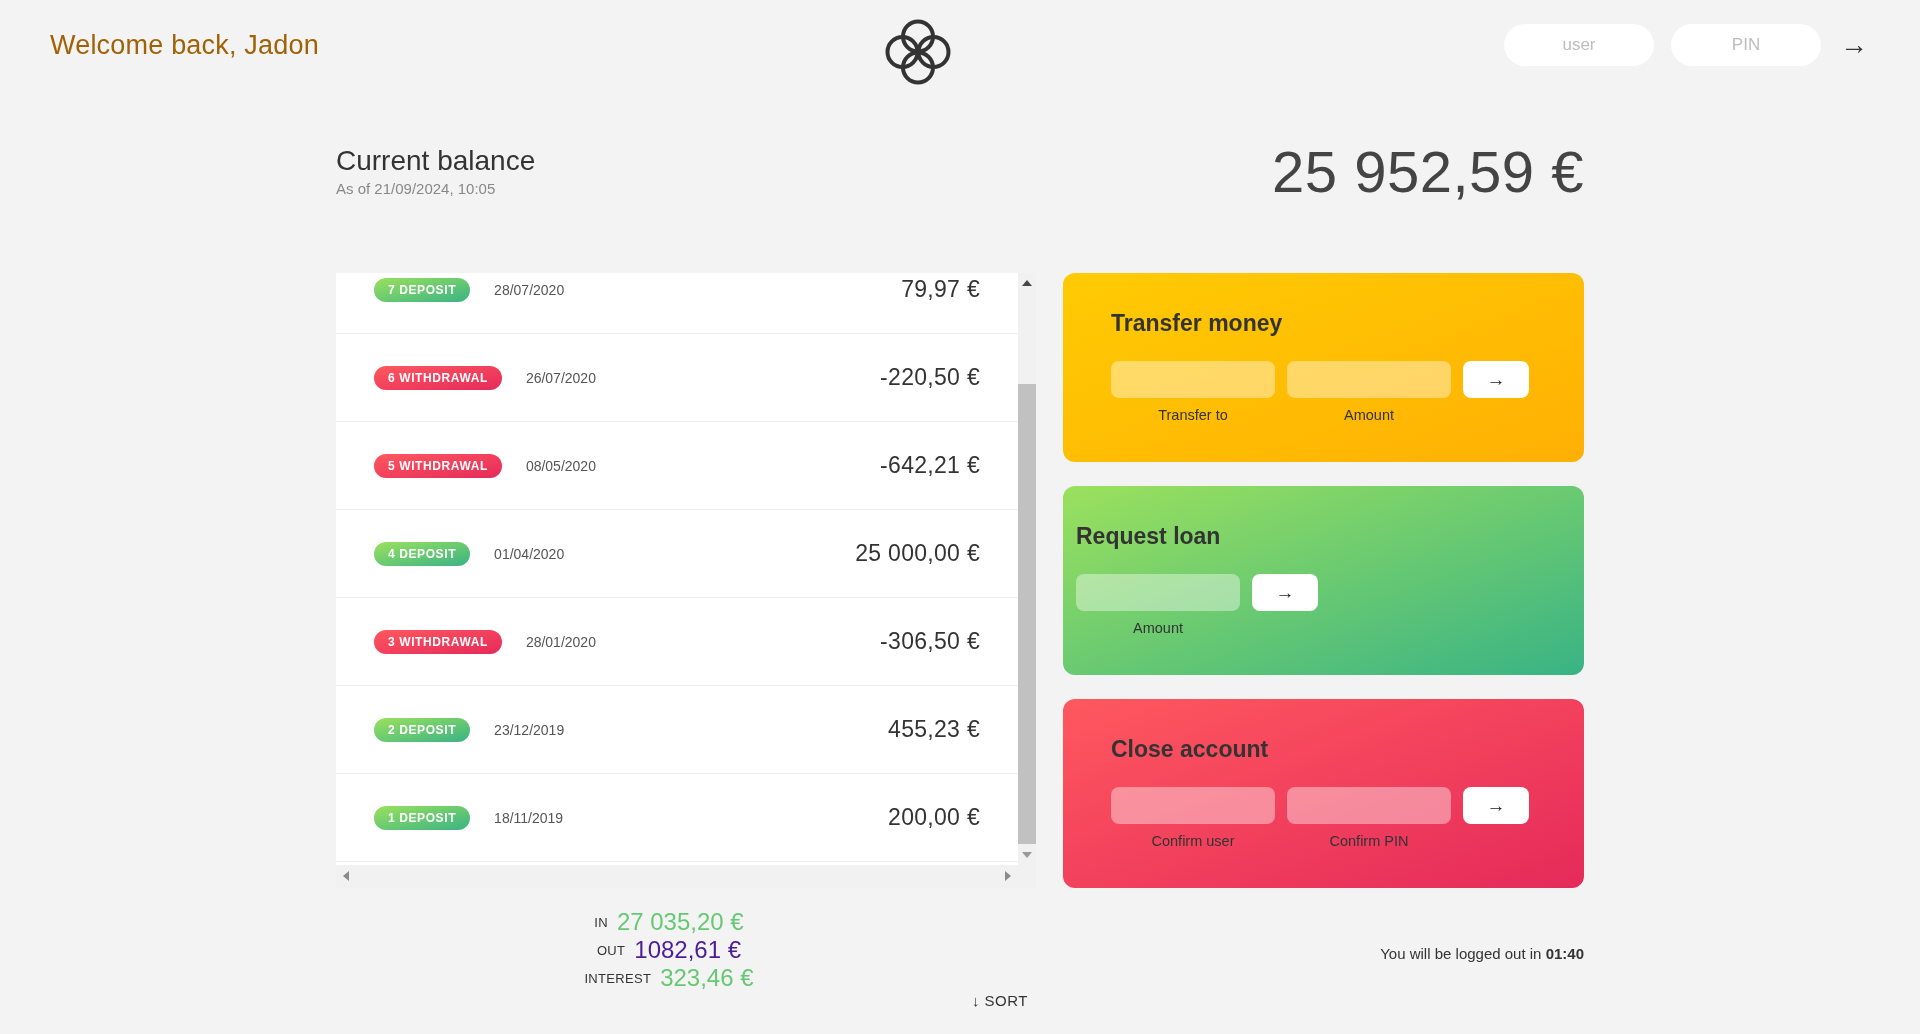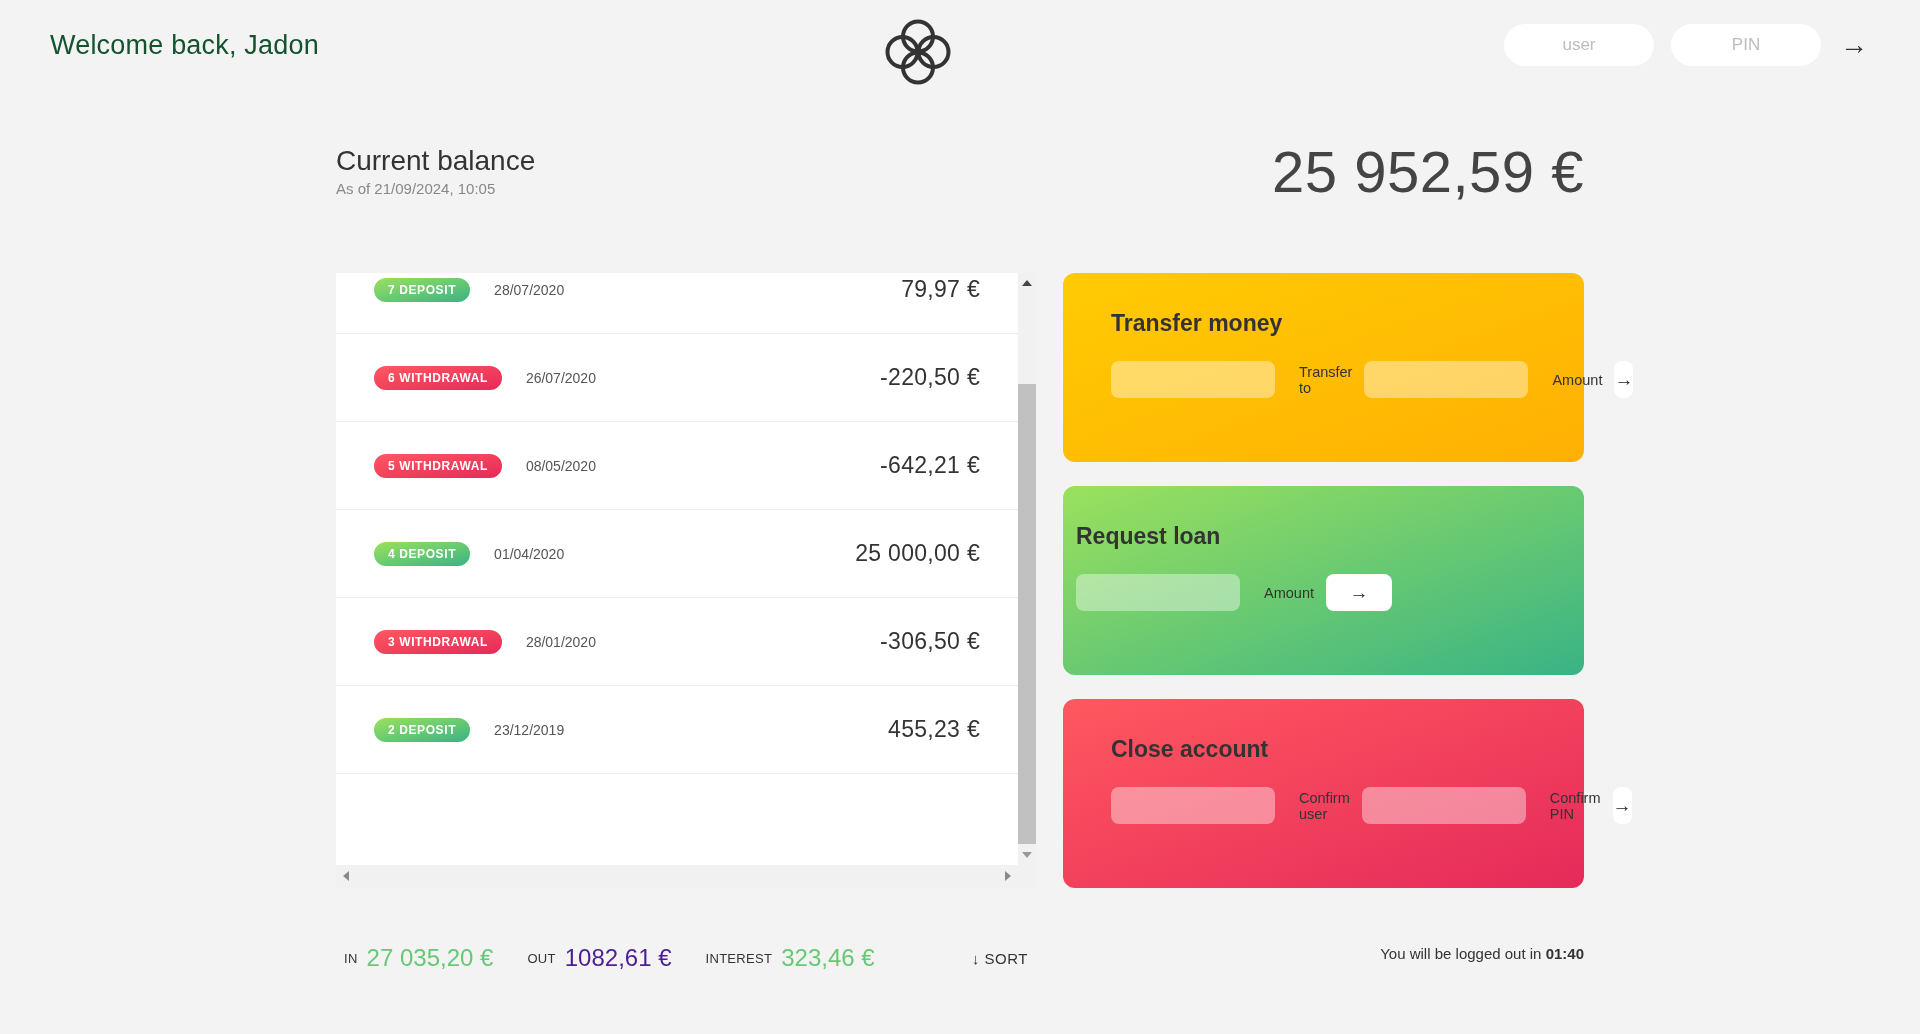--- a/index.html
+++ b/index.html
@@ -11,21 +11,21 @@
   }
 
   
   .nav {
     position:relative;
     height:90px;
     padding:0 50px;
     display:flex;
     align-items:center;
   }
-  .welcome { font-size:27px; font-weight:500; color:#14532d; letter-spacing:0.2px; }
+  .welcome { font-size:27px; font-weight:500; color:#a16207; letter-spacing:0.2px; }
   .logo { position:absolute; left:885px; top:19px; width:66px; height:66px; }
   .login { margin-left:auto; display:flex; align-items:center; gap:17px; }
   .login input {
     width:150px; height:42px;
     border:none; border-radius:100px;
     background:#fff; text-align:center;
     font-family:inherit; font-size:17px; color:#555;
   }
   .login input::placeholder { color:#bdbdbd; }
   .login__btn {
@@ -112,23 +112,24 @@
     top:6px; right:7px;
     border-top:5px solid transparent; border-bottom:5px solid transparent;
     border-left:6px solid #8a8a8a;
   }
   .scroll-corner {
     position:absolute; right:0; bottom:0; width:18px; height:23px; background:#f1f1f1;
   }
 
   
   .summary {
-    margin-top:56px;
+    margin-top:20px;
     display:flex; align-items:center;
     padding:0 8px;
+    flex-direction:column;
   }
   .summary__item { display:flex; align-items:center; margin-right:34px; }
   .summary__label {
     font-size:13px; font-weight:500; text-transform:uppercase;
     color:#333; margin-right:9px; letter-spacing:0.3px;
   }
   .summary__value { font-size:24px; }
   .summary__value--in, .summary__value--interest { color:#66c873; }
   .summary__value--out { color:#4c1d95; }
   .btn--sort {
@@ -142,21 +143,21 @@
     border-radius:12px;
     padding:37px 48px 0;
     margin-bottom:24px;
     color:#333;
   }
   .op-card--transfer { background-image:linear-gradient(to top left,#ffb003,#ffcb03); }
   .op-card--loan     { background-image:linear-gradient(to top left,#39b385,#9be15d);padding-left:13px; }
   .op-card--close    { background-image:linear-gradient(to top left,#e52a5a,#ff585f); }
   .op-card h2 { font-size:23px; font-weight:600; color:#333; margin-bottom:24px; }
   .op-form { display:flex; align-items:flex-start; gap:12px; }
-  .op-field { display:flex; flex-direction:row; align-items:center; gap:24px; }
+  .op-field { display:flex; flex-direction:column; align-items:center; gap:9px; }
   .op-field input {
     width:164px; height:37px;
     border:none; border-radius:8px;
     background:rgba(255,255,255,0.4);
     font-family:inherit; font-size:17px; text-align:center; color:#333;
   }
   .op-field label { font-size:14.5px; color:#333; }
   .op-btn {
     width:66px; height:37px;
     border:none; border-radius:8px;
@@ -239,20 +240,25 @@
               <span class="mov-date">28/01/2020</span>
               <span class="mov-amount">-306,50 €</span>
             </div>
 
             <div class="mov-row">
               <span class="badge" data-type="deposit">2 DEPOSIT</span>
               <span class="mov-date">23/12/2019</span>
               <span class="mov-amount">455,23 €</span>
             </div>
 
+            <div class="mov-row">
+              <span class="badge" data-type="deposit">1 DEPOSIT</span>
+              <span class="mov-date">18/11/2019</span>
+              <span class="mov-amount">200,00 €</span>
+            </div>
 
           </div>
         </div>
 
         <div class="vscroll">
           <span class="arrow arrow-up"></span>
           <span class="thumb"></span>
           <span class="arrow arrow-down"></span>
         </div>
         <div class="hscroll">

